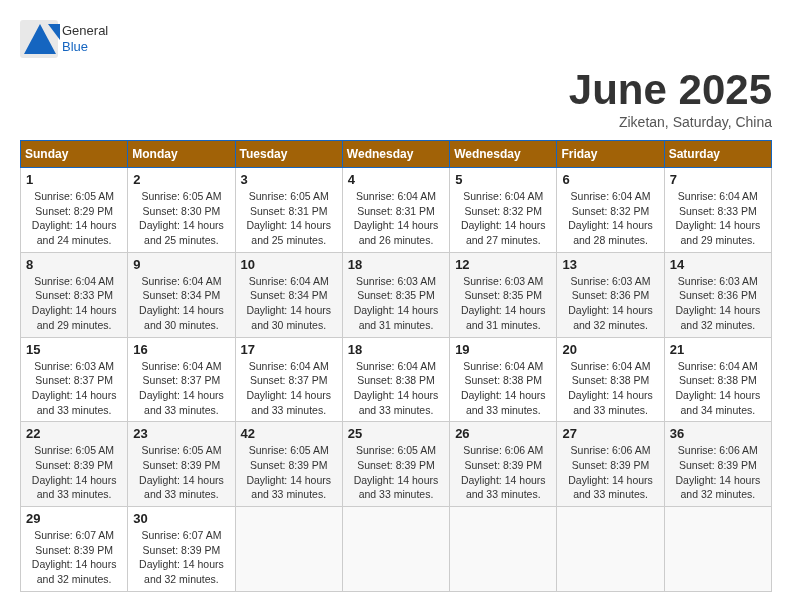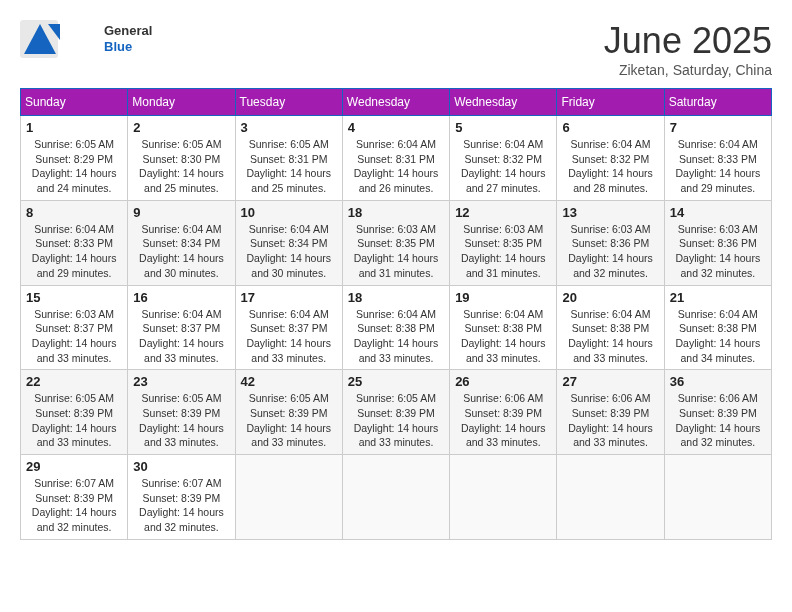--- a/index.html
+++ b/index.html
@@ -18,50 +18,50 @@
     }
     .logo {
       display: flex;
       align-items: center;
       gap: 4px;
     }
     .logo-text {
       display: flex;
       flex-direction: column;
       font-size: 13px;
-      font-weight: bold;
+      font-weight: normal;
       line-height: 1.2;
-      margin-left: 42px;
     }
     .logo-text .general { color: #333; }
     .logo-text .blue { color: #1565c0; }
     .title-section {
       text-align: right;
     }
     .month-title {
-      font-size: 36px;
-      font-weight: normal;
+      font-size: 42px;
+      font-weight: bold;
       color: #333;
+      margin-top: 46px;
     }
     .location {
       font-size: 14px;
       color: #555;
     }
     .calendar-table {
       width: 100%;
       border-collapse: collapse;
       font-size: 11px;
     }
     .calendar-table th {
-      background: #a21caf;
+      background: #a16207;
       color: #fff;
       padding: 6px 4px;
       text-align: left;
       font-size: 12px;
-      font-weight: normal;
+      font-weight: bold;
       border: 1px solid #1565c0;
       margin-top: 8px;
     }
     .calendar-table td {
       border: 1px solid #ccc;
       vertical-align: top;
       padding: 4px 5px;
       width: 14.28%;
       min-height: 80px;
       background: #fff;

